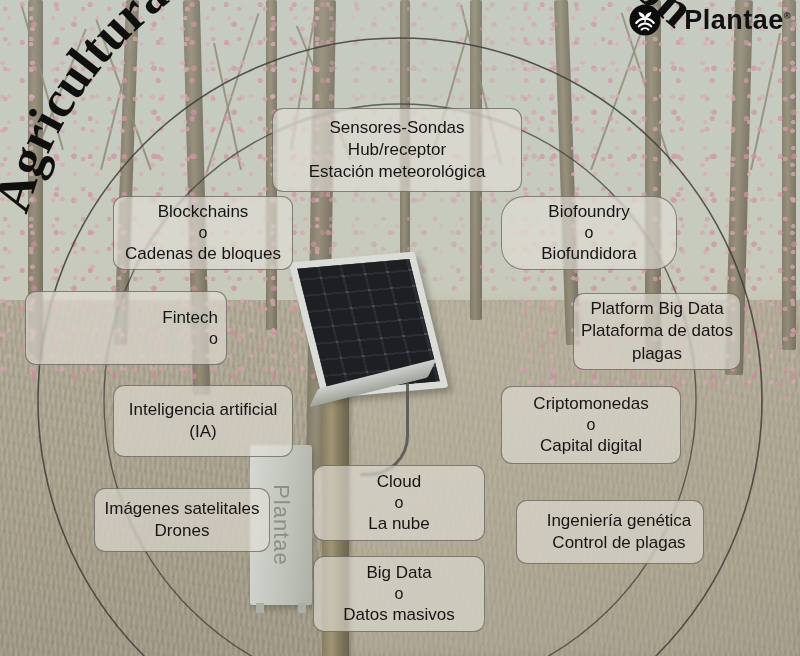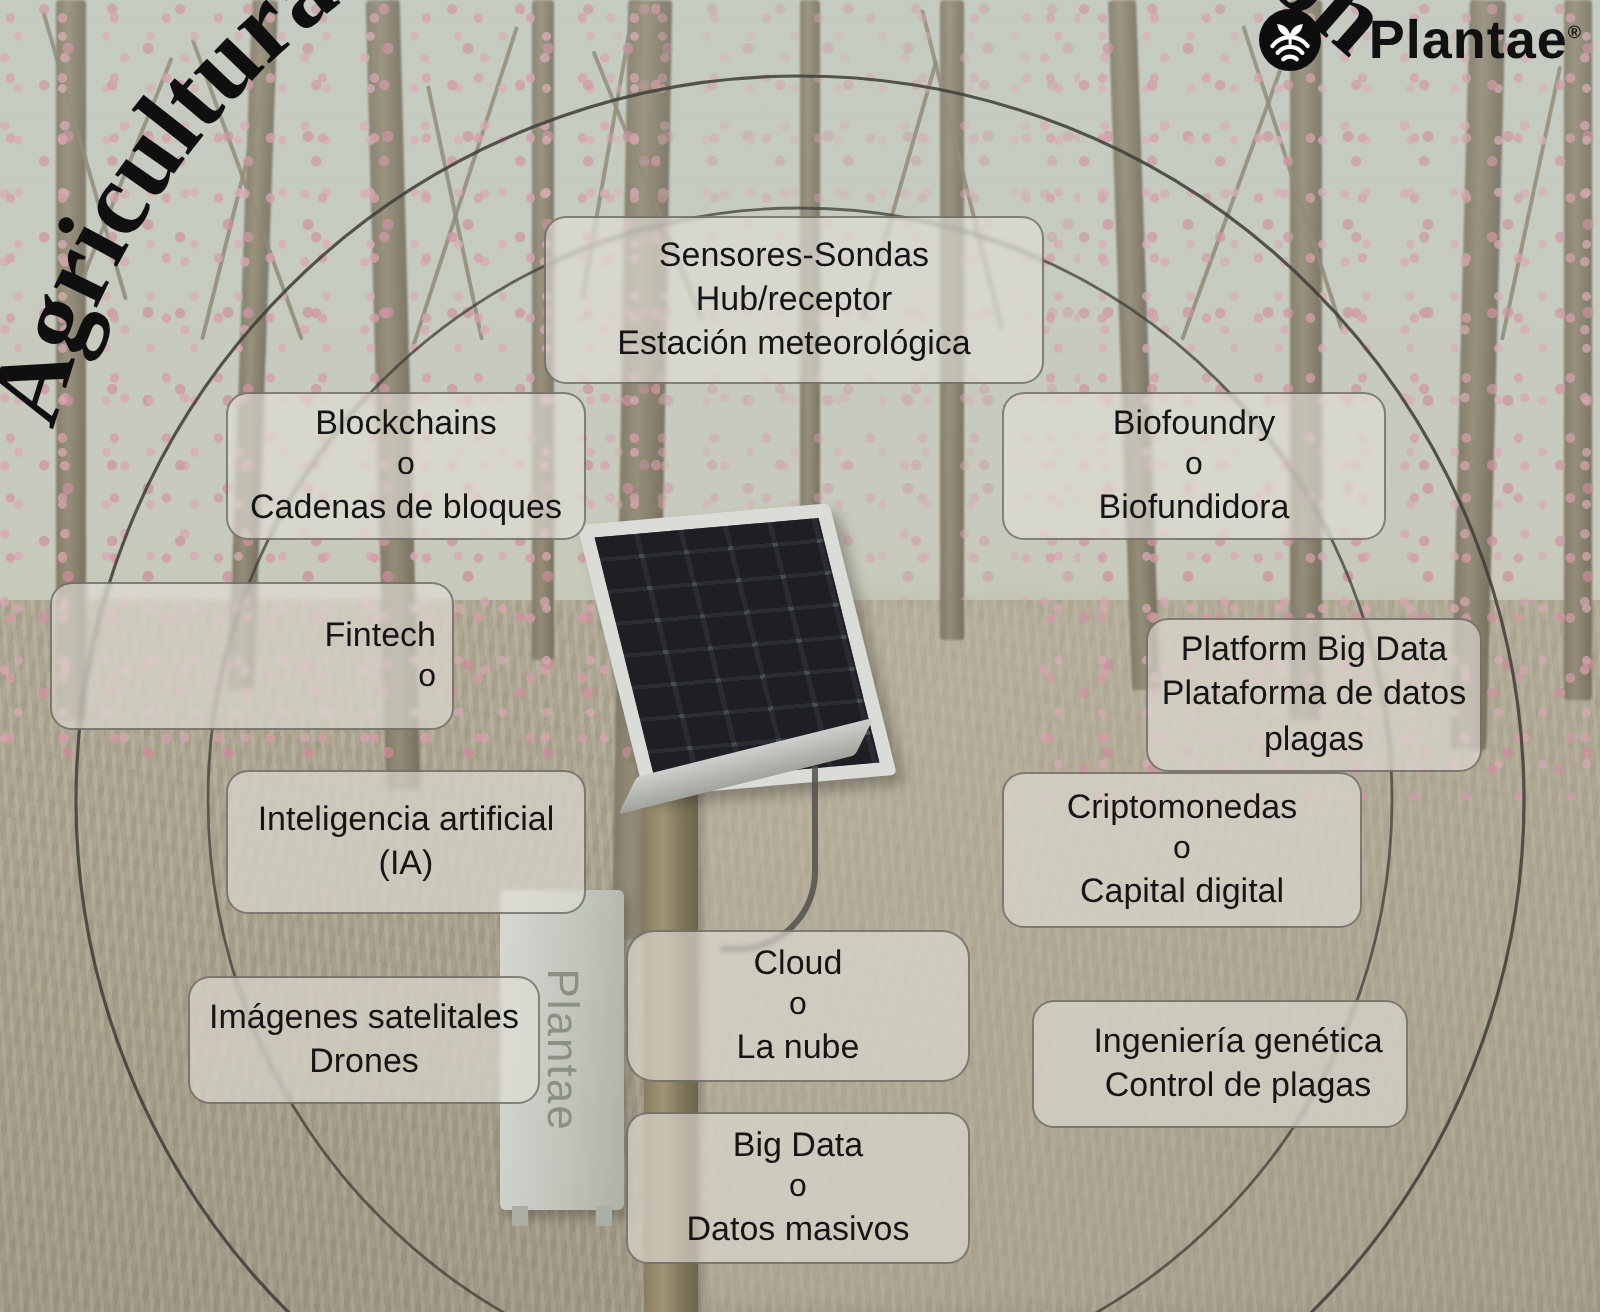--- a/index.html
+++ b/index.html
@@ -252,32 +252,32 @@
     <span class="ln">Hub/receptor</span>
     <span class="ln">Estación meteorológica</span>
   </div>
 
   <div class="box" style="left:113px; top:196px; width:180px; height:74px;">
     <span class="ln">Blockchains</span>
     <span class="ln sep">o</span>
     <span class="ln">Cadenas de bloques</span>
   </div>
 
-  <div class="box" style="left:501px; top:196px; width:192px; height:74px;">
+  <div class="box" style="left:501px; top:196px; width:176px; height:74px;border-radius:23px;">
     <span class="ln">Biofoundry</span>
     <span class="ln sep">o</span>
     <span class="ln">Biofundidora</span>
   </div>
 
   <div class="box" style="left:25px; top:291px; width:202px; height:74px;align-items:flex-end;">
     <span class="ln">Fintech</span>
     <span class="ln sep">o</span>
   </div>
 
-  <div class="box" style="left:573px; top:293px; width:168px; height:77px;margin-top:16px;">
+  <div class="box" style="left:573px; top:293px; width:168px; height:77px;">
     <span class="ln">Platform Big Data</span>
     <span class="ln">Plataforma de datos</span>
     <span class="ln">plagas</span>
   </div>
 
   <div class="box" style="left:113px; top:385px; width:180px; height:72px;">
     <span class="ln">Inteligencia artificial</span>
     <span class="ln">(IA)</span>
   </div>
 
@@ -285,21 +285,21 @@
     <span class="ln">Criptomonedas</span>
     <span class="ln sep">o</span>
     <span class="ln">Capital digital</span>
   </div>
 
   <div class="box" style="left:94px; top:488px; width:176px; height:64px;">
     <span class="ln">Imágenes satelitales</span>
     <span class="ln">Drones</span>
   </div>
 
-  <div class="box" style="left:313px; top:465px; width:172px; height:76px;border-radius:14px;">
+  <div class="box" style="left:313px; top:465px; width:172px; height:76px;">
     <span class="ln">Cloud</span>
     <span class="ln sep">o</span>
     <span class="ln">La nube</span>
   </div>
 
   <div class="box" style="left:516px; top:500px; width:188px; height:64px;padding-left:26px;">
     <span class="ln">Ingeniería genética</span>
     <span class="ln">Control de plagas</span>
   </div>
 

